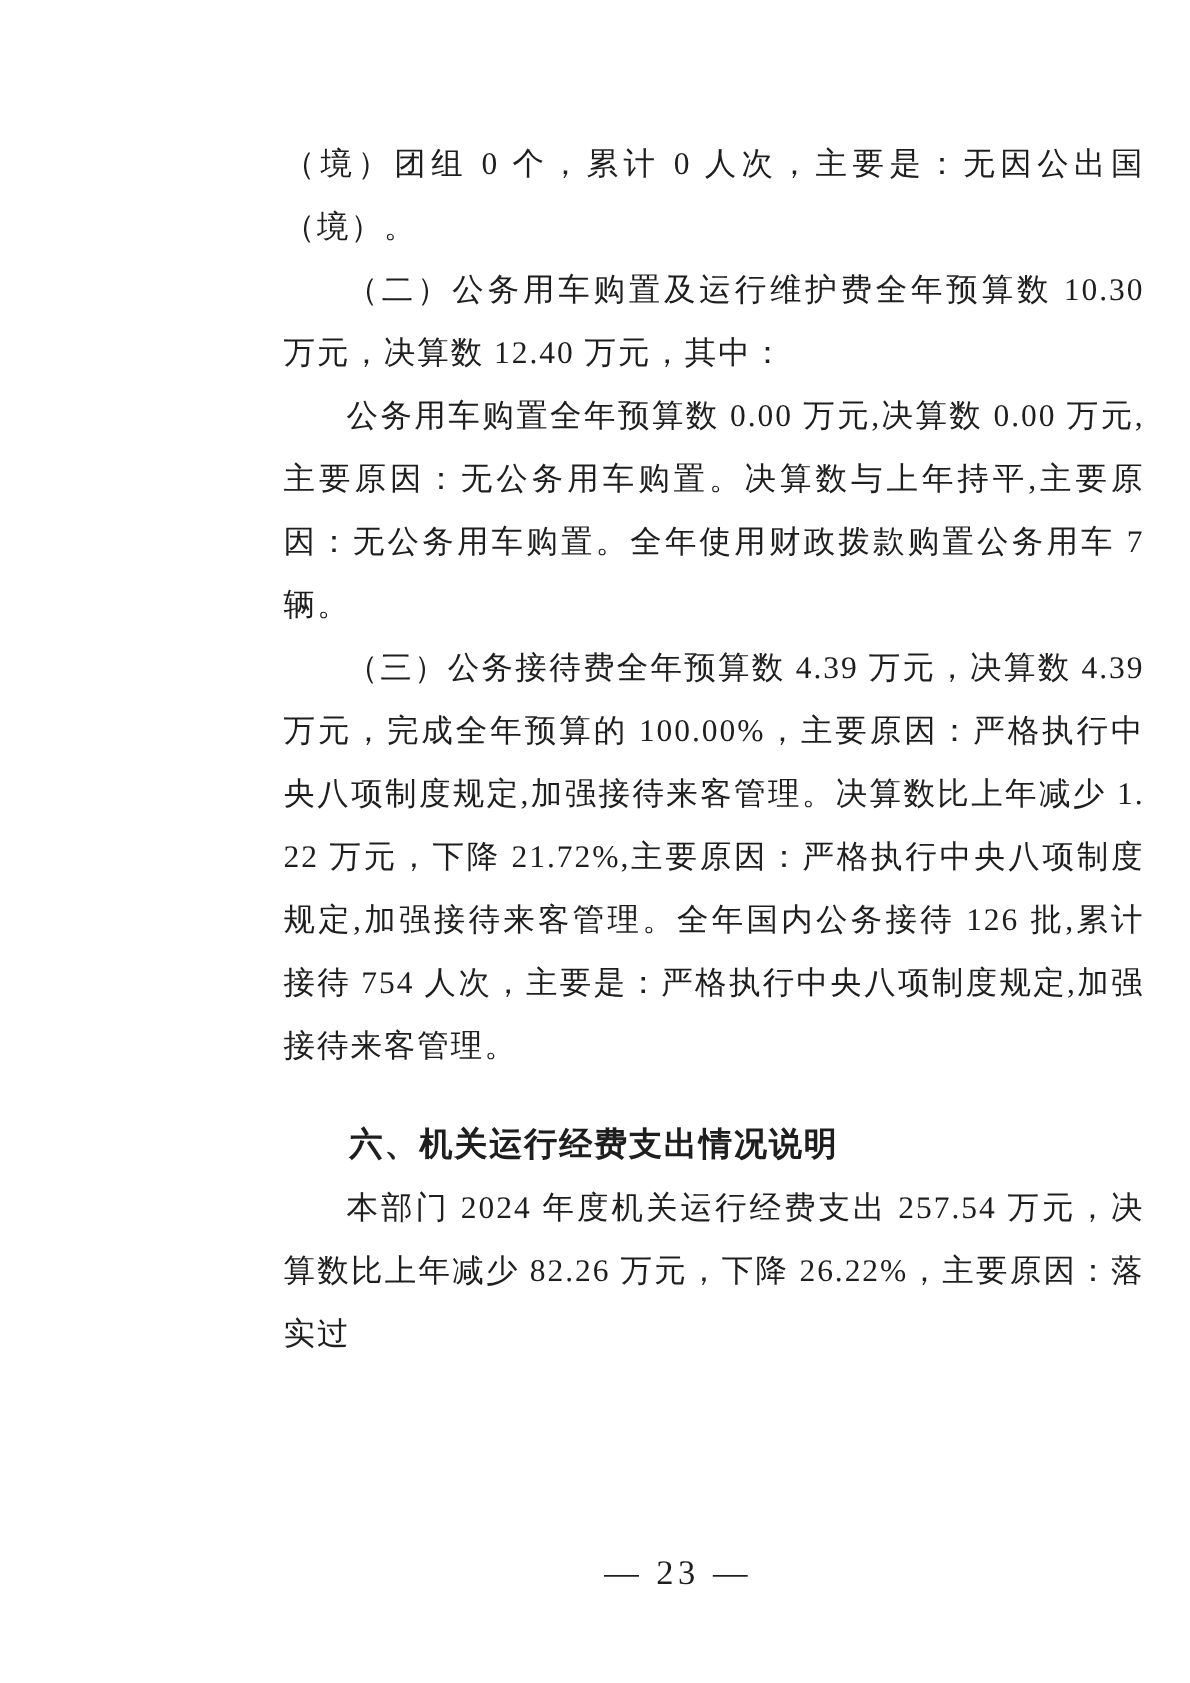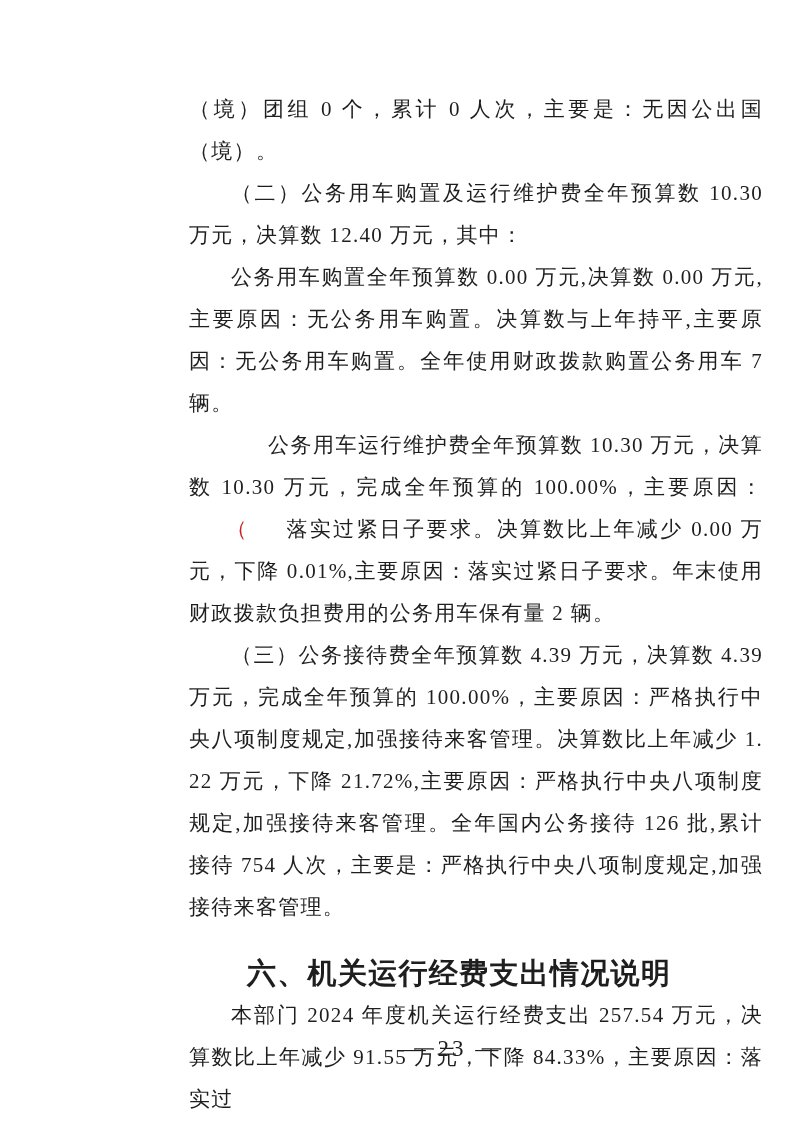--- a/index.html
+++ b/index.html
@@ -38,21 +38,21 @@
     word-break: break-all;
   }
   .para.no-indent {
     text-indent: 0;
   }
   .red-mark {
     color: var(--red-mark);
   }
   .heading {
     margin: 24px 0 0 0;
-    font-size: 29px;
+    font-size: 22px;
     line-height: 42px;
     letter-spacing: 1.3px;
     font-weight: bold;
     text-indent: 2em;
     font-family: "Liberation Sans", "DejaVu Sans", sans-serif;
     color: var(--body-text);
   }
   .page-number {
     position: absolute;
     top: 1036px;
@@ -69,24 +69,23 @@
 
 <div class="page">
   <div class="body-text">
 
     <p class="para no-indent">（境）团组 0 个，累计 0 人次，主要是：无因公出国（境）。</p>
 
     <p class="para">（二）公务用车购置及运行维护费全年预算数 10.30 万元，决算数 12.40 万元，其中：</p>
 
     <p class="para">公务用车购置全年预算数 0.00 万元,决算数 0.00 万元,主要原因：无公务用车购置。决算数与上年持平,主要原因：无公务用车购置。全年使用财政拨款购置公务用车 7 辆。</p>
 
-    <p class="para"><span>公务用车运行维护费全年预算数 10.30 万元，决算数 10.30 万元，完成全年预算的 100.00%，主要原因： </span><span class="red-mark">（</span><span>落实过紧日子要求。决算数比上年减少 0.00 万元，下降 0.01%,主要原因：落实过紧日子要求。年末使用财政拨款负担费用的公务用车保有量 2 辆。</span></p>
 
     <p class="para">（三）公务接待费全年预算数 4.39 万元，决算数 4.39 万元，完成全年预算的 100.00%，主要原因：严格执行中央八项制度规定,加强接待来客管理。决算数比上年减少 1.22 万元，下降 21.72%,主要原因：严格执行中央八项制度规定,加强接待来客管理。全年国内公务接待 126 批,累计接待 754 人次，主要是：严格执行中央八项制度规定,加强接待来客管理。</p>
 
     <h2 class="heading">六、机关运行经费支出情况说明</h2>
 
-    <p class="para">本部门 2024 年度机关运行经费支出 257.54 万元，决算数比上年减少 91.55 万元，下降 84.33%，主要原因：落实过</p>
+    <p class="para">本部门 2024 年度机关运行经费支出 257.54 万元，决算数比上年减少 82.26 万元，下降 26.22%，主要原因：落实过</p>
 
   </div>
 
   <div class="page-number">— 23 —</div>
 </div>
 
 </body></html>

